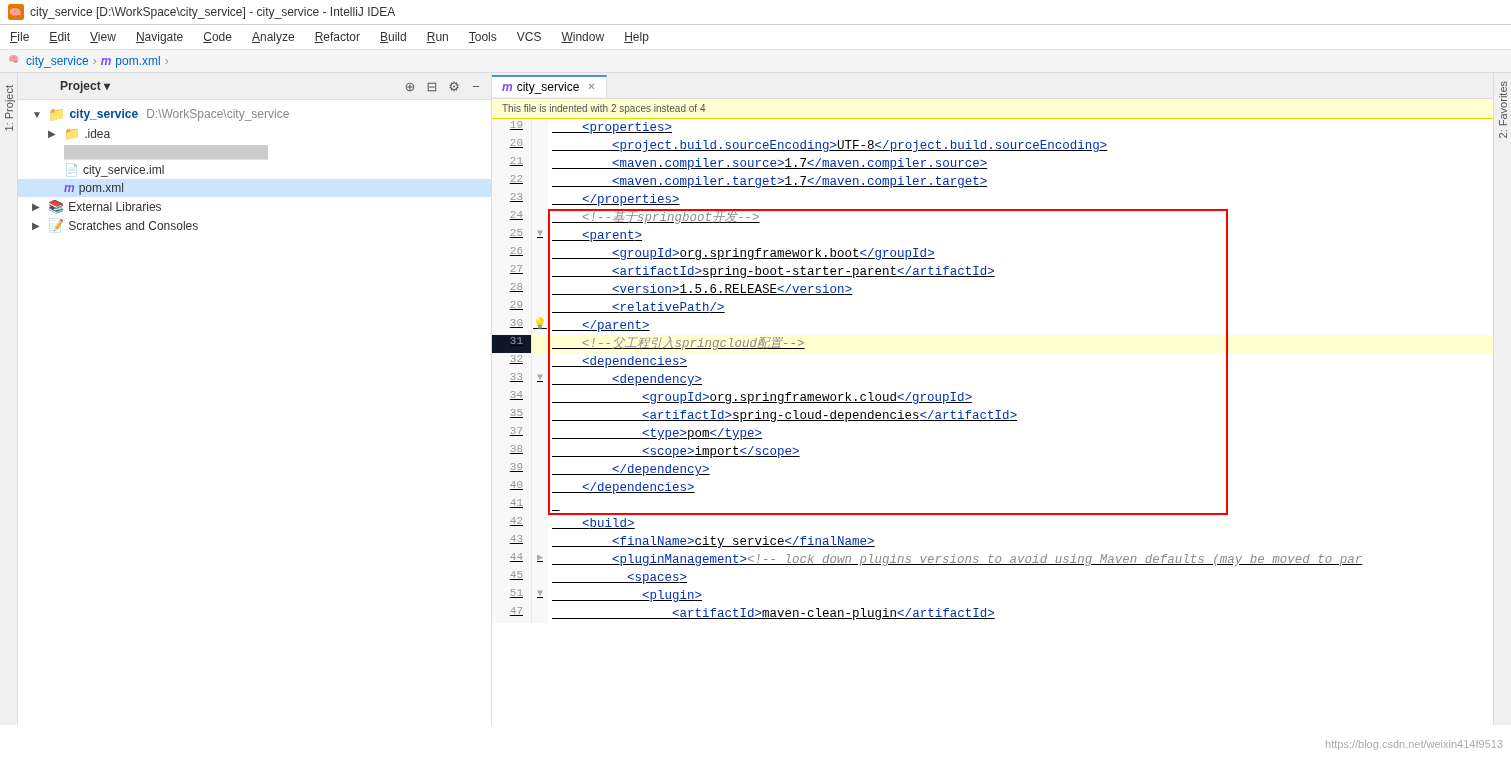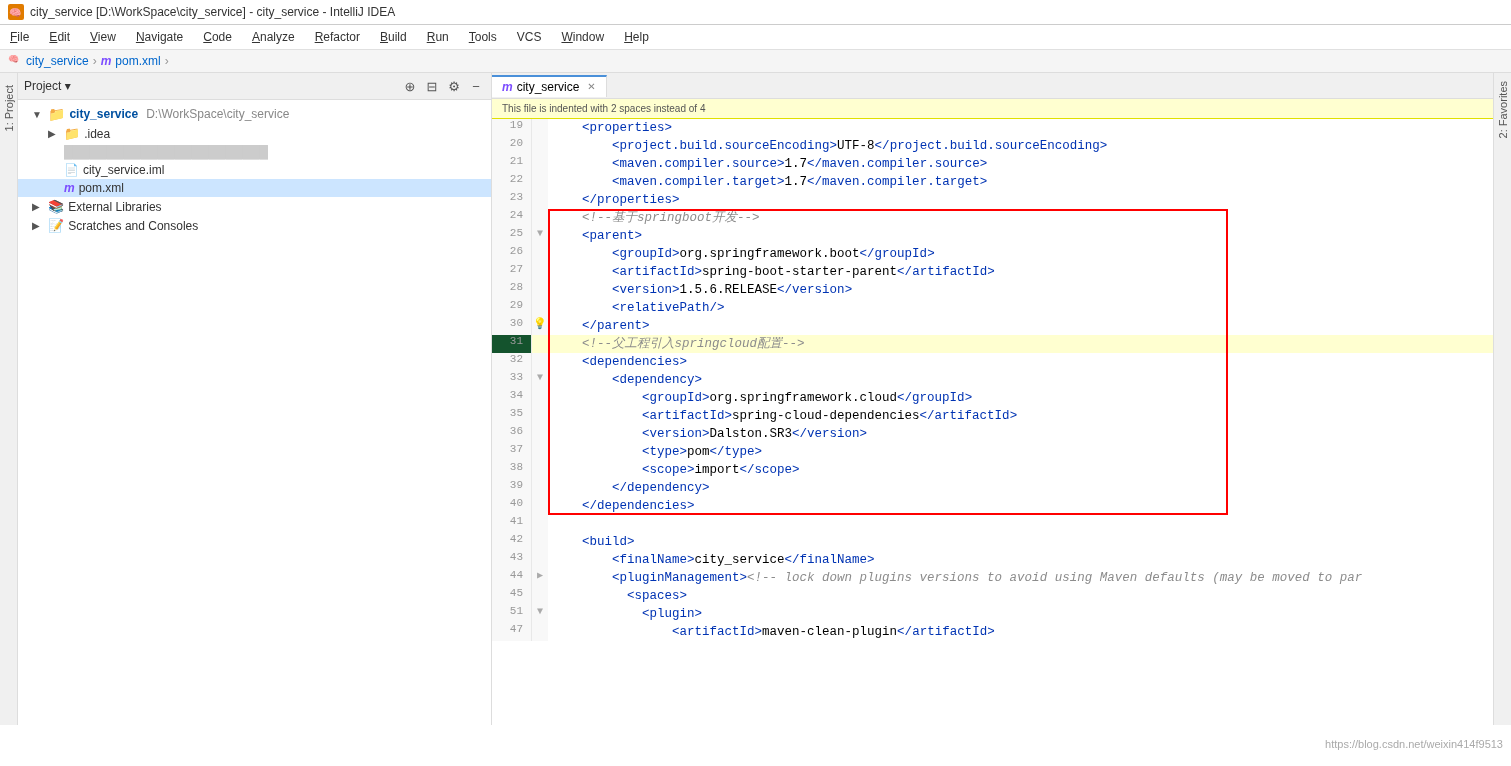--- a/index.html
+++ b/index.html
@@ -69,23 +69,24 @@
     .panel-header {
       display: flex;
       align-items: center;
       padding: 4px 6px;
       background: #f0f0f0;
       border-bottom: 1px solid #ddd;
       gap: 4px;
     }
     .panel-title {
       font-size: 12px;
-      font-weight: normal;
+      font-weight: bold;
       color: #333;
       flex: 1;
+      margin-left: 36px;
     }
     .panel-icon-btn {
       width: 18px; height: 18px;
       display: inline-flex; align-items: center; justify-content: center;
       cursor: pointer; color: #555; font-size: 13px;
       border-radius: 2px;
     }
 
     
     .project-tree {
@@ -154,20 +155,21 @@
     }
 
     
     .editor-content {
       flex: 1;
       overflow: auto;
       font-family: 'Courier New', Consolas, monospace;
       font-size: 12.5px;
       background: #fff;
       position: relative;
+      text-decoration: underline;
     }
     .editor-lines {
       display: table;
       width: 100%;
     }
     .editor-line {
       display: table-row;
     }
     .line-number {
       display: table-cell;
@@ -439,21 +441,21 @@
           <span class="line-content">        <span class="xml-bracket">&lt;</span><span class="xml-tag">relativePath</span><span class="xml-bracket">/&gt;</span></span>
         </div>
 
         <div class="editor-line">
           <span class="line-number">30</span>
           <span class="line-gutter">💡</span>
           <span class="line-content">    <span class="xml-bracket">&lt;/</span><span class="xml-tag">parent</span><span class="xml-bracket">&gt;</span></span>
         </div>
 
         <div class="editor-line highlighted">
-          <span class="line-number" style="background:#14532d;">31</span>
+          <span class="line-number" style="background:#0f172a;">31</span>
           <span class="line-gutter" style="background:#ffffd0;"></span>
           <span class="line-content" style="background:#ffffd0;">    <span class="xml-comment">&lt;!--父工程引入<em>springcloud</em>配置--&gt;</span></span>
         </div>
 
         <div class="editor-line">
           <span class="line-number">32</span>
           <span class="line-gutter"></span>
           <span class="line-content">    <span class="xml-bracket">&lt;</span><span class="xml-tag">dependencies</span><span class="xml-bracket">&gt;</span></span>
         </div>
 
@@ -468,25 +470,20 @@
           <span class="line-gutter"></span>
           <span class="line-content">            <span class="xml-bracket">&lt;</span><span class="xml-tag">groupId</span><span class="xml-bracket">&gt;</span>org.springframework.cloud<span class="xml-bracket">&lt;/</span><span class="xml-tag">groupId</span><span class="xml-bracket">&gt;</span></span>
         </div>
 
         <div class="editor-line">
           <span class="line-number">35</span>
           <span class="line-gutter"></span>
           <span class="line-content">            <span class="xml-bracket">&lt;</span><span class="xml-tag">artifactId</span><span class="xml-bracket">&gt;</span>spring-cloud-dependencies<span class="xml-bracket">&lt;/</span><span class="xml-tag">artifactId</span><span class="xml-bracket">&gt;</span></span>
         </div>
 
-        <div class="editor-line">
-          <span class="line-number">36</span>
-          <span class="line-gutter"></span>
-          <span class="line-content">            <span class="xml-bracket">&lt;</span><span class="xml-tag">version</span><span class="xml-bracket">&gt;</span>Dalston.SR3<span class="xml-bracket">&lt;/</span><span class="xml-tag">version</span><span class="xml-bracket">&gt;</span></span>
-        </div>
 
         <div class="editor-line">
           <span class="line-number">37</span>
           <span class="line-gutter"></span>
           <span class="line-content">            <span class="xml-bracket">&lt;</span><span class="xml-tag">type</span><span class="xml-bracket">&gt;</span>pom<span class="xml-bracket">&lt;/</span><span class="xml-tag">type</span><span class="xml-bracket">&gt;</span></span>
         </div>
 
         <div class="editor-line">
           <span class="line-number">38</span>
           <span class="line-gutter"></span>

